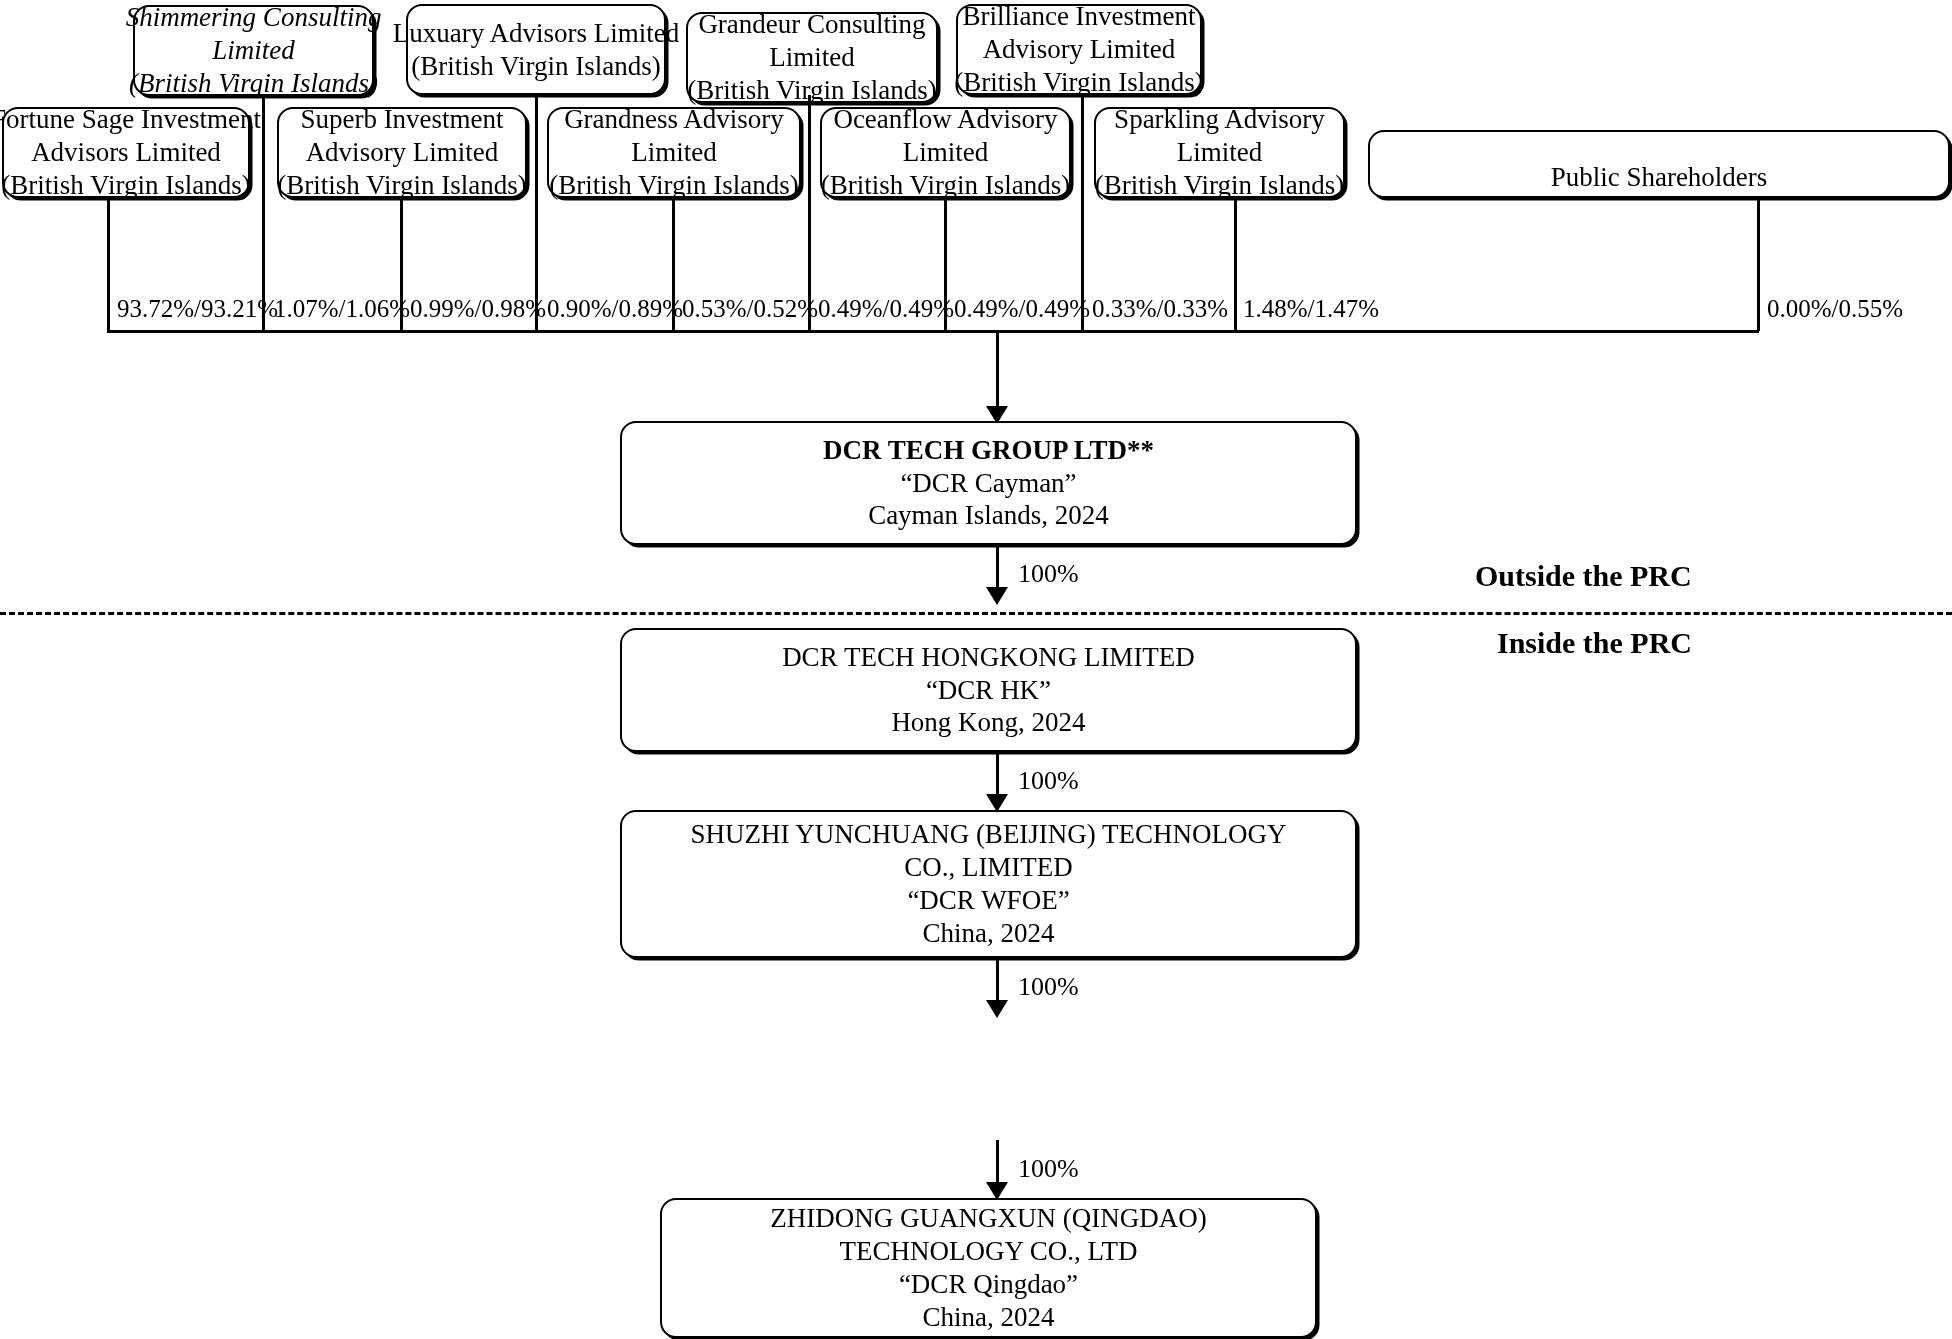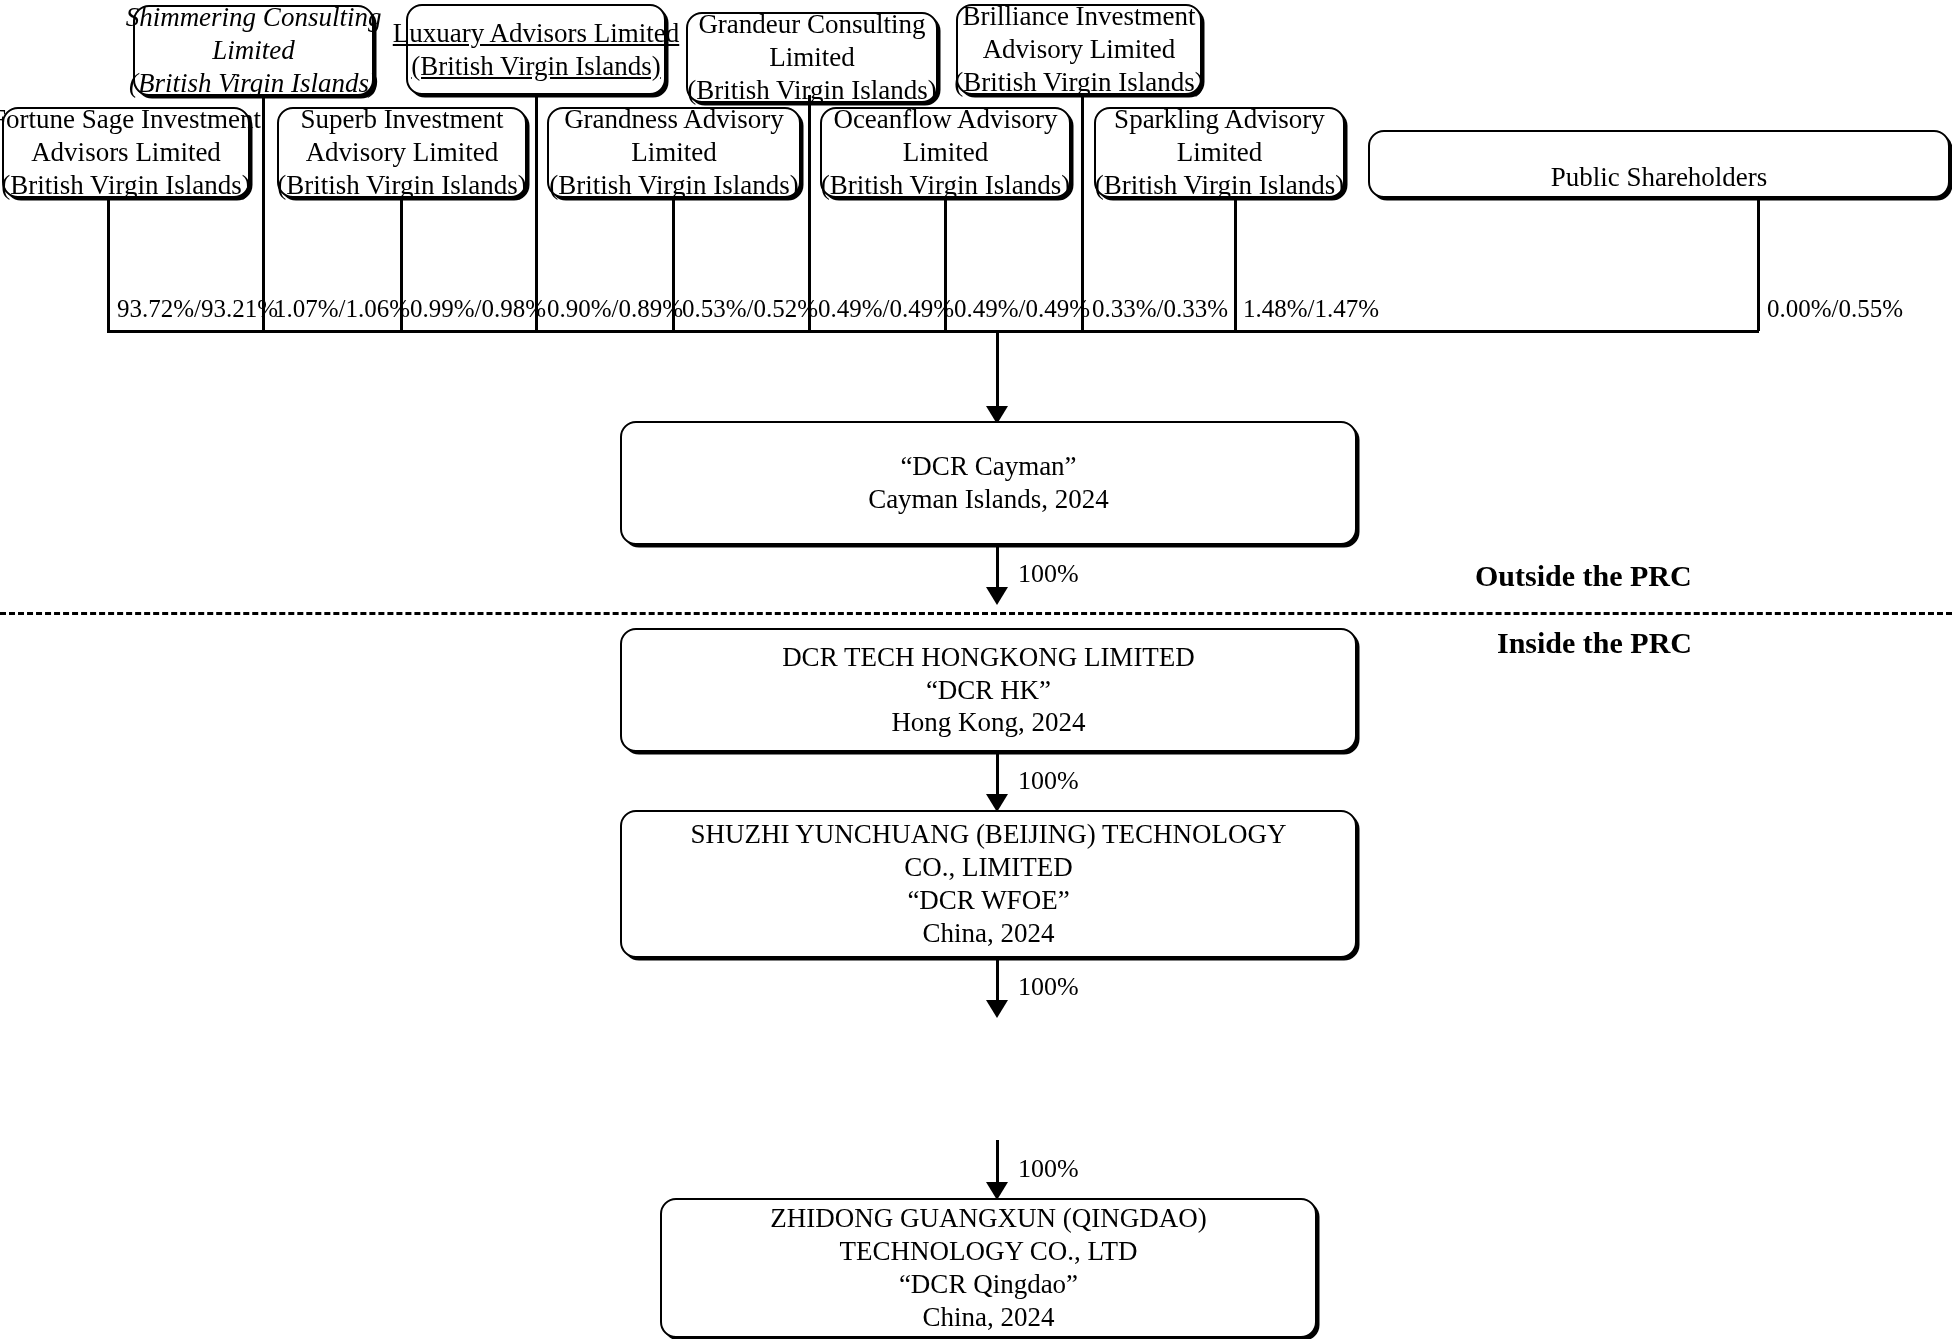--- a/index.html
+++ b/index.html
@@ -88,21 +88,21 @@
 <body>
 
 <div id="canvas">
 
   <div class="box shadowbox t22" style="left:133px; top:5px; width:241px; height:91px;font-style:italic;">
     <span class="ln">Shimmering Consulting</span>
     <span class="ln">Limited</span>
     <span class="ln">(British Virgin Islands)</span>
   </div>
 
-  <div class="box shadowbox t22" style="left:406px; top:4px; width:260px; height:91px;text-decoration:underline;">
+  <div class="box shadowbox t22" style="left:406px; top:4px; width:260px; height:91px;">
     <span class="ln">Luxuary Advisors Limited</span>
     <span class="ln">(British Virgin Islands)</span>
   </div>
 
   <div class="box shadowbox t22" style="left:686px; top:12px; width:252px; height:91px;">
     <span class="ln">Grandeur Consulting</span>
     <span class="ln">Limited</span>
     <span class="ln">(British Virgin Islands)</span>
   </div>
 
@@ -169,20 +169,21 @@
   <div class="lbl-pct" style="left:954px; top:296px;">0.49%/0.49%</div>
   <div class="lbl-pct" style="left:1092px; top:296px;">0.33%/0.33%</div>
   <div class="lbl-pct" style="left:1243px; top:296px;">1.48%/1.47%</div>
   <div class="lbl-pct" style="left:1767px; top:296px;">0.00%/0.55%</div>
 
 
   <div class="vline" style="left:996px; top:330px; height:84px;"></div>
   <div class="arrowhead" style="left:986px; top:406px;"></div>
 
   <div class="box shadowbox t22" style="left:620px; top:421px; width:737px; height:124px;">
+    <span class="ln bold">DCR TECH GROUP LTD**</span>
     <span class="ln">“DCR Cayman”</span>
     <span class="ln">Cayman Islands, 2024</span>
   </div>
 
   <div class="vline" style="left:996px; top:545px; height:50px;"></div>
   <div class="arrowhead" style="left:986px; top:587px;"></div>
   <div class="pct-mid" style="left:1018px; top:561px;">100%</div>
 
   <div class="dashed" style="left:0px; top:612px; width:1952px;"></div>
   <div class="prc-lbl" style="left:1475px; top:559px;">Outside the PRC</div>

